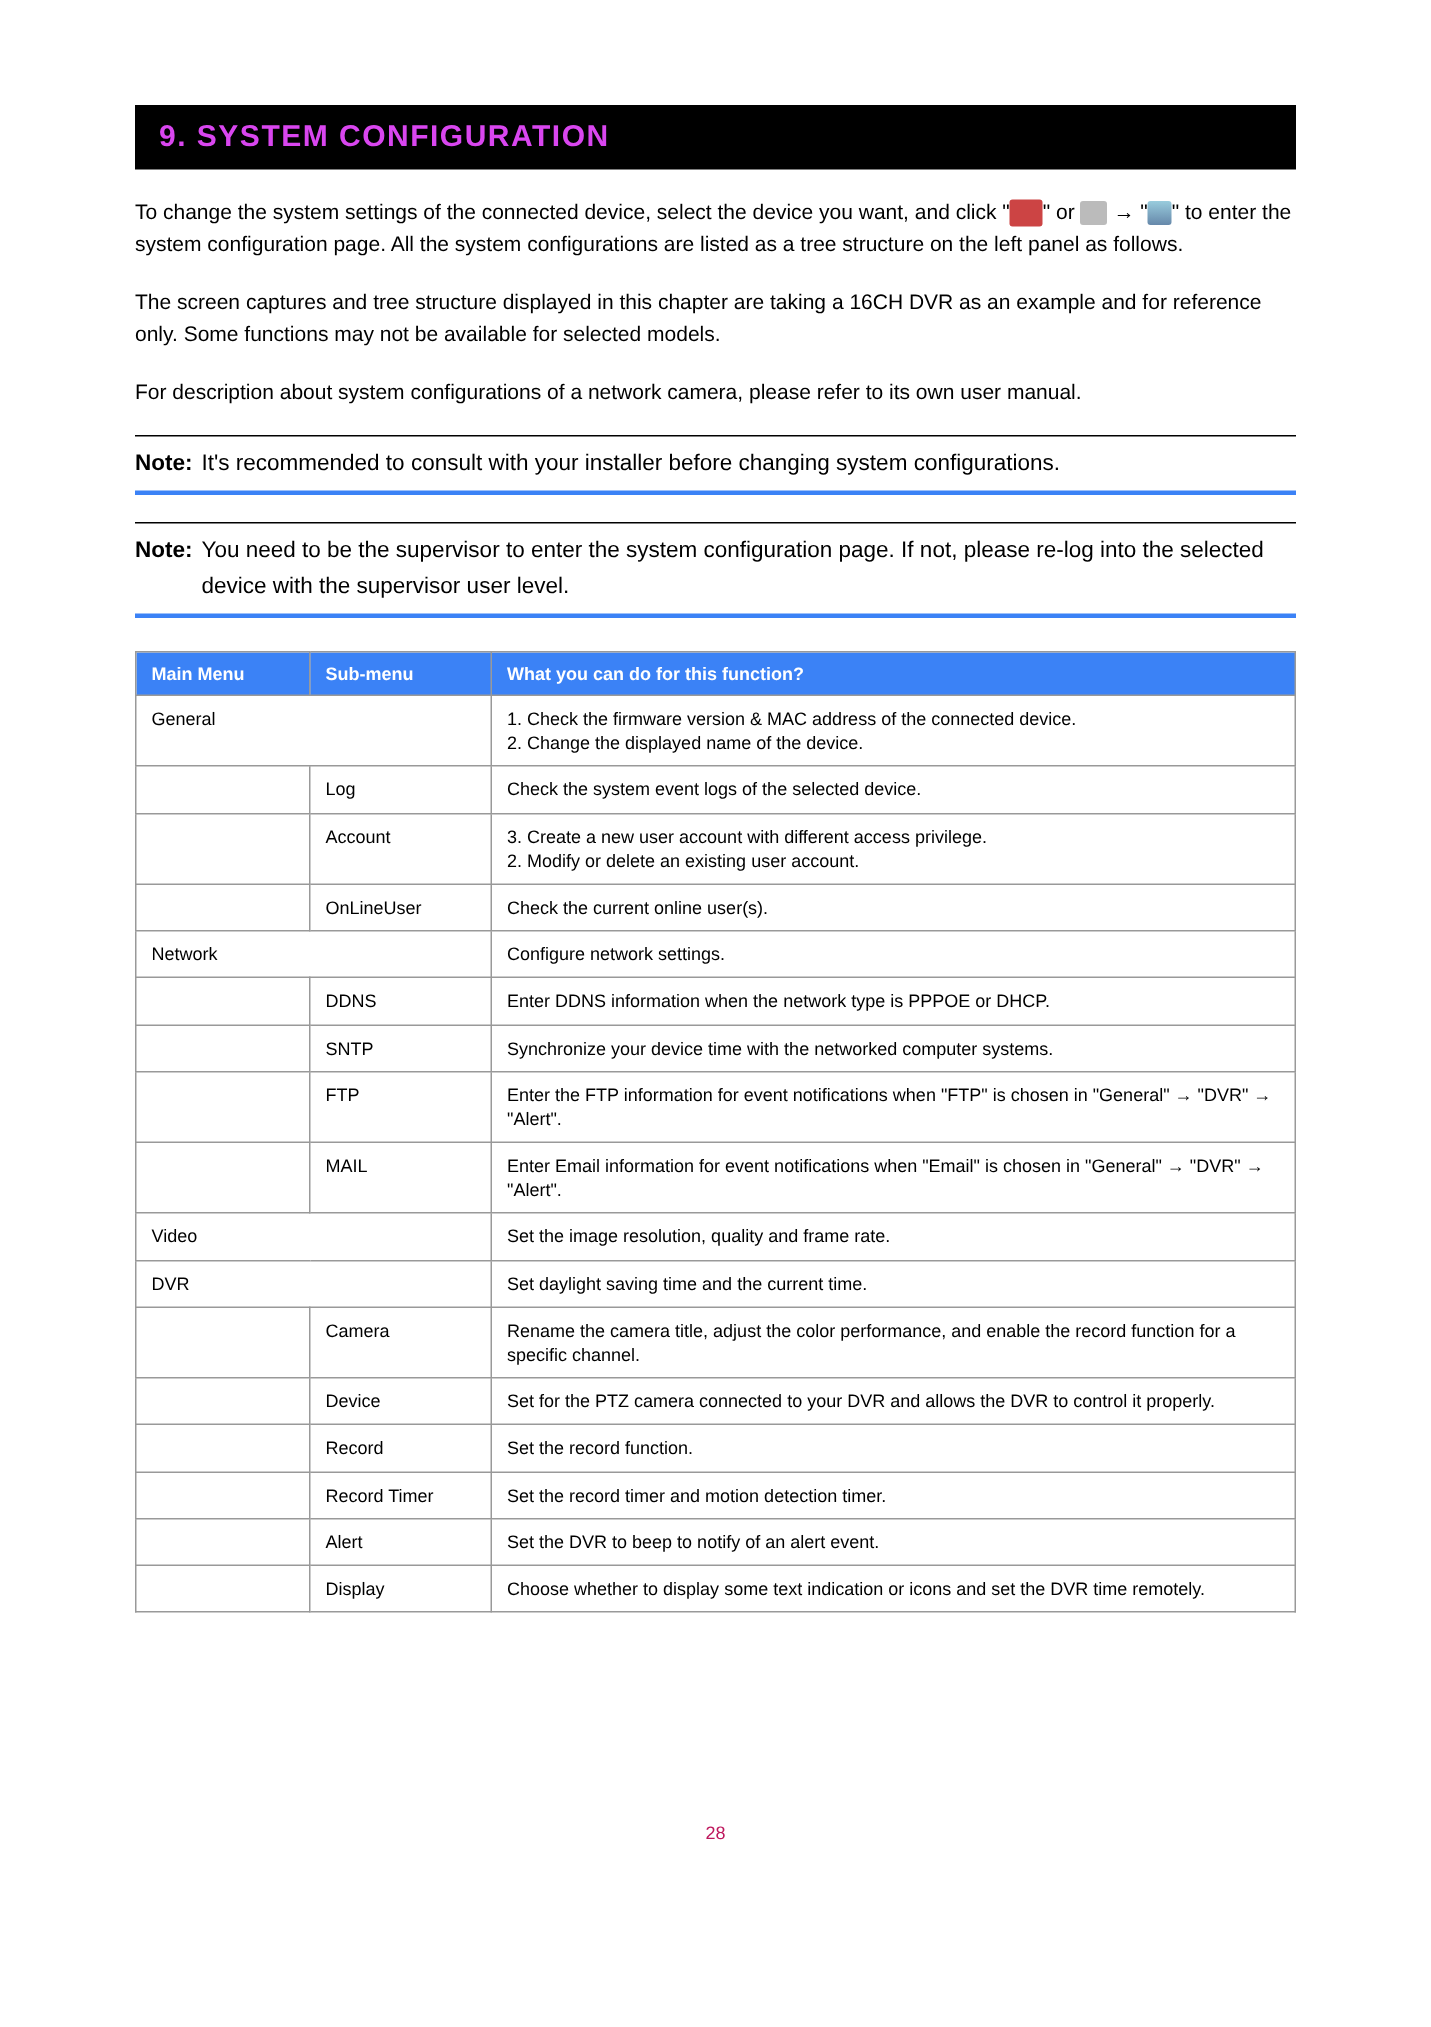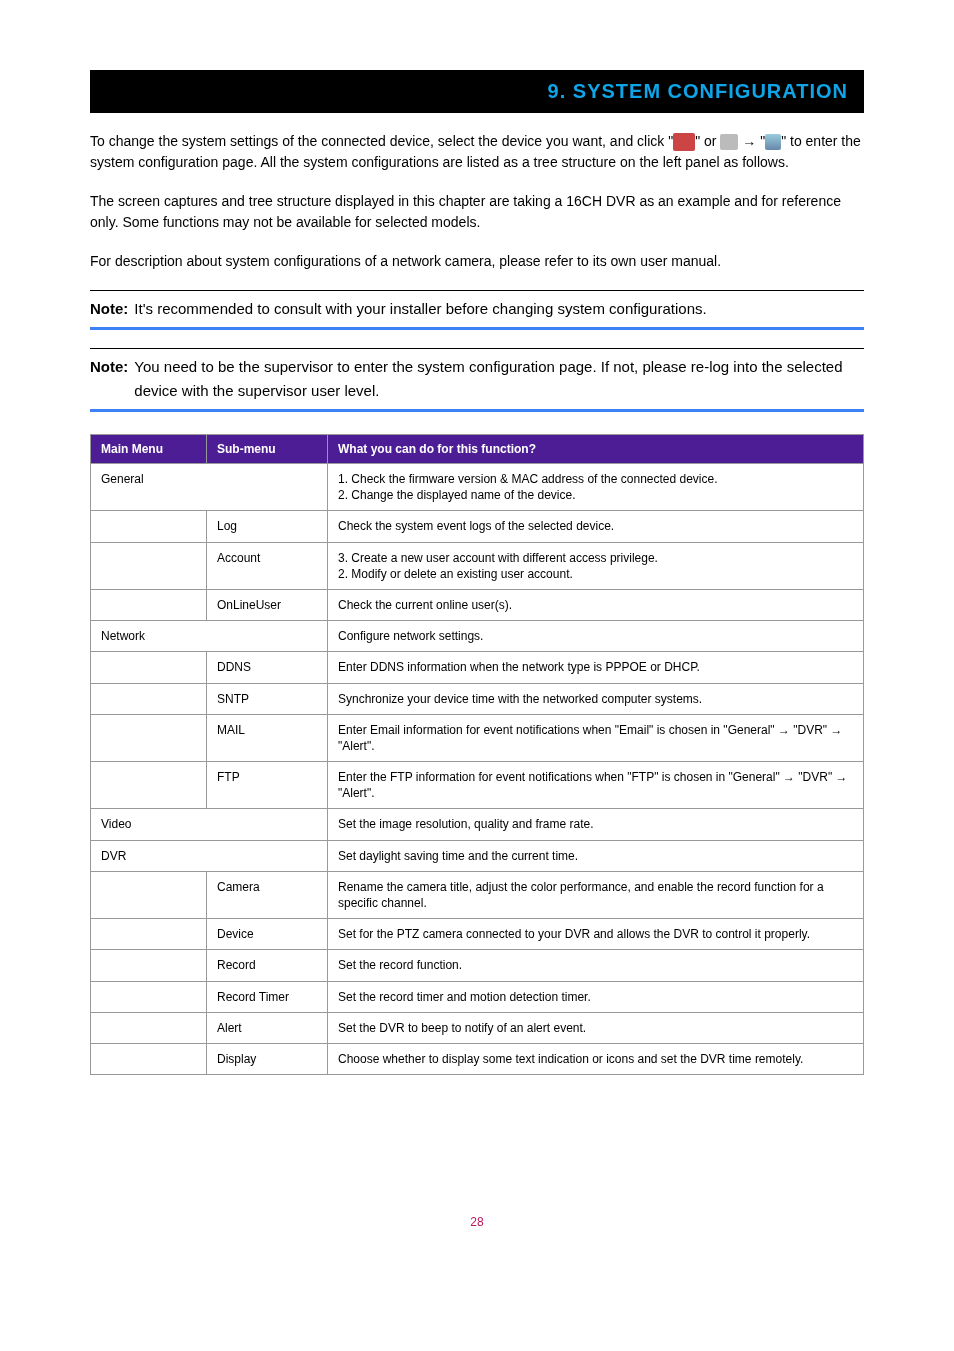--- a/index.html
+++ b/index.html
@@ -7,27 +7,26 @@
       padding: 0;
       font-family: Arial, Helvetica, sans-serif;
       background: #fff;
       width: 954px;
     }
     .page {
       padding: 70px 90px 50px 90px;
     }
     .section-header {
       background: #000;
-      color: #0ea5e9;
+      color: #d946ef;
       font-weight: bold;
       font-size: 20px;
       padding: 10px 16px;
       letter-spacing: 1px;
       font-family: Arial, Helvetica, sans-serif;
-      text-align: right;
     }
     .body-text {
       font-size: 14px;
       line-height: 1.5;
       margin-top: 18px;
       color: #000;
     }
     .icon-red {
       display: inline-block;
       width: 22px;
@@ -71,21 +70,21 @@
     .note-text {
       flex: 1;
     }
     .menu-table {
       margin-top: 22px;
       width: 100%;
       border-collapse: collapse;
       font-size: 12px;
     }
     .menu-table th {
-      background: #4c1d95;
+      background: #3b82f6;
       color: #fff;
       font-weight: bold;
       text-align: left;
       padding: 7px 10px;
       border: 1px solid #999;
     }
     .menu-table td {
       padding: 7px 10px;
       border: 1px solid #999;
       vertical-align: top;
@@ -168,29 +167,29 @@
           <td>DDNS</td>
           <td style="white-space: pre-line;">Enter DDNS information when the network type is PPPOE or DHCP.</td>
         </tr>
         <tr>
           <td></td>
           <td>SNTP</td>
           <td style="white-space: pre-line;">Synchronize your device time with the networked computer systems.</td>
         </tr>
         <tr>
           <td></td>
+          <td>FTP</td>
+          <td style="white-space: pre-line;">Enter the FTP information for event notifications when "FTP" is chosen in "General" → "DVR" → "Alert".</td>
+        </tr>
+        <tr>
+          <td></td>
           <td>MAIL</td>
           <td style="white-space: pre-line;">Enter Email information for event notifications when "Email" is chosen in "General" → "DVR" → "Alert".</td>
         </tr>
         <tr>
-          <td></td>
-          <td>FTP</td>
-          <td style="white-space: pre-line;">Enter the FTP information for event notifications when "FTP" is chosen in "General" → "DVR" → "Alert".</td>
-        </tr>
-        <tr>
           <td colspan="2">Video</td>
           <td style="white-space: pre-line;">Set the image resolution, quality and frame rate.</td>
         </tr>
         <tr>
           <td colspan="2">DVR</td>
           <td style="white-space: pre-line;">Set daylight saving time and the current time.</td>
         </tr>
         <tr>
           <td></td>
           <td>Camera</td>

